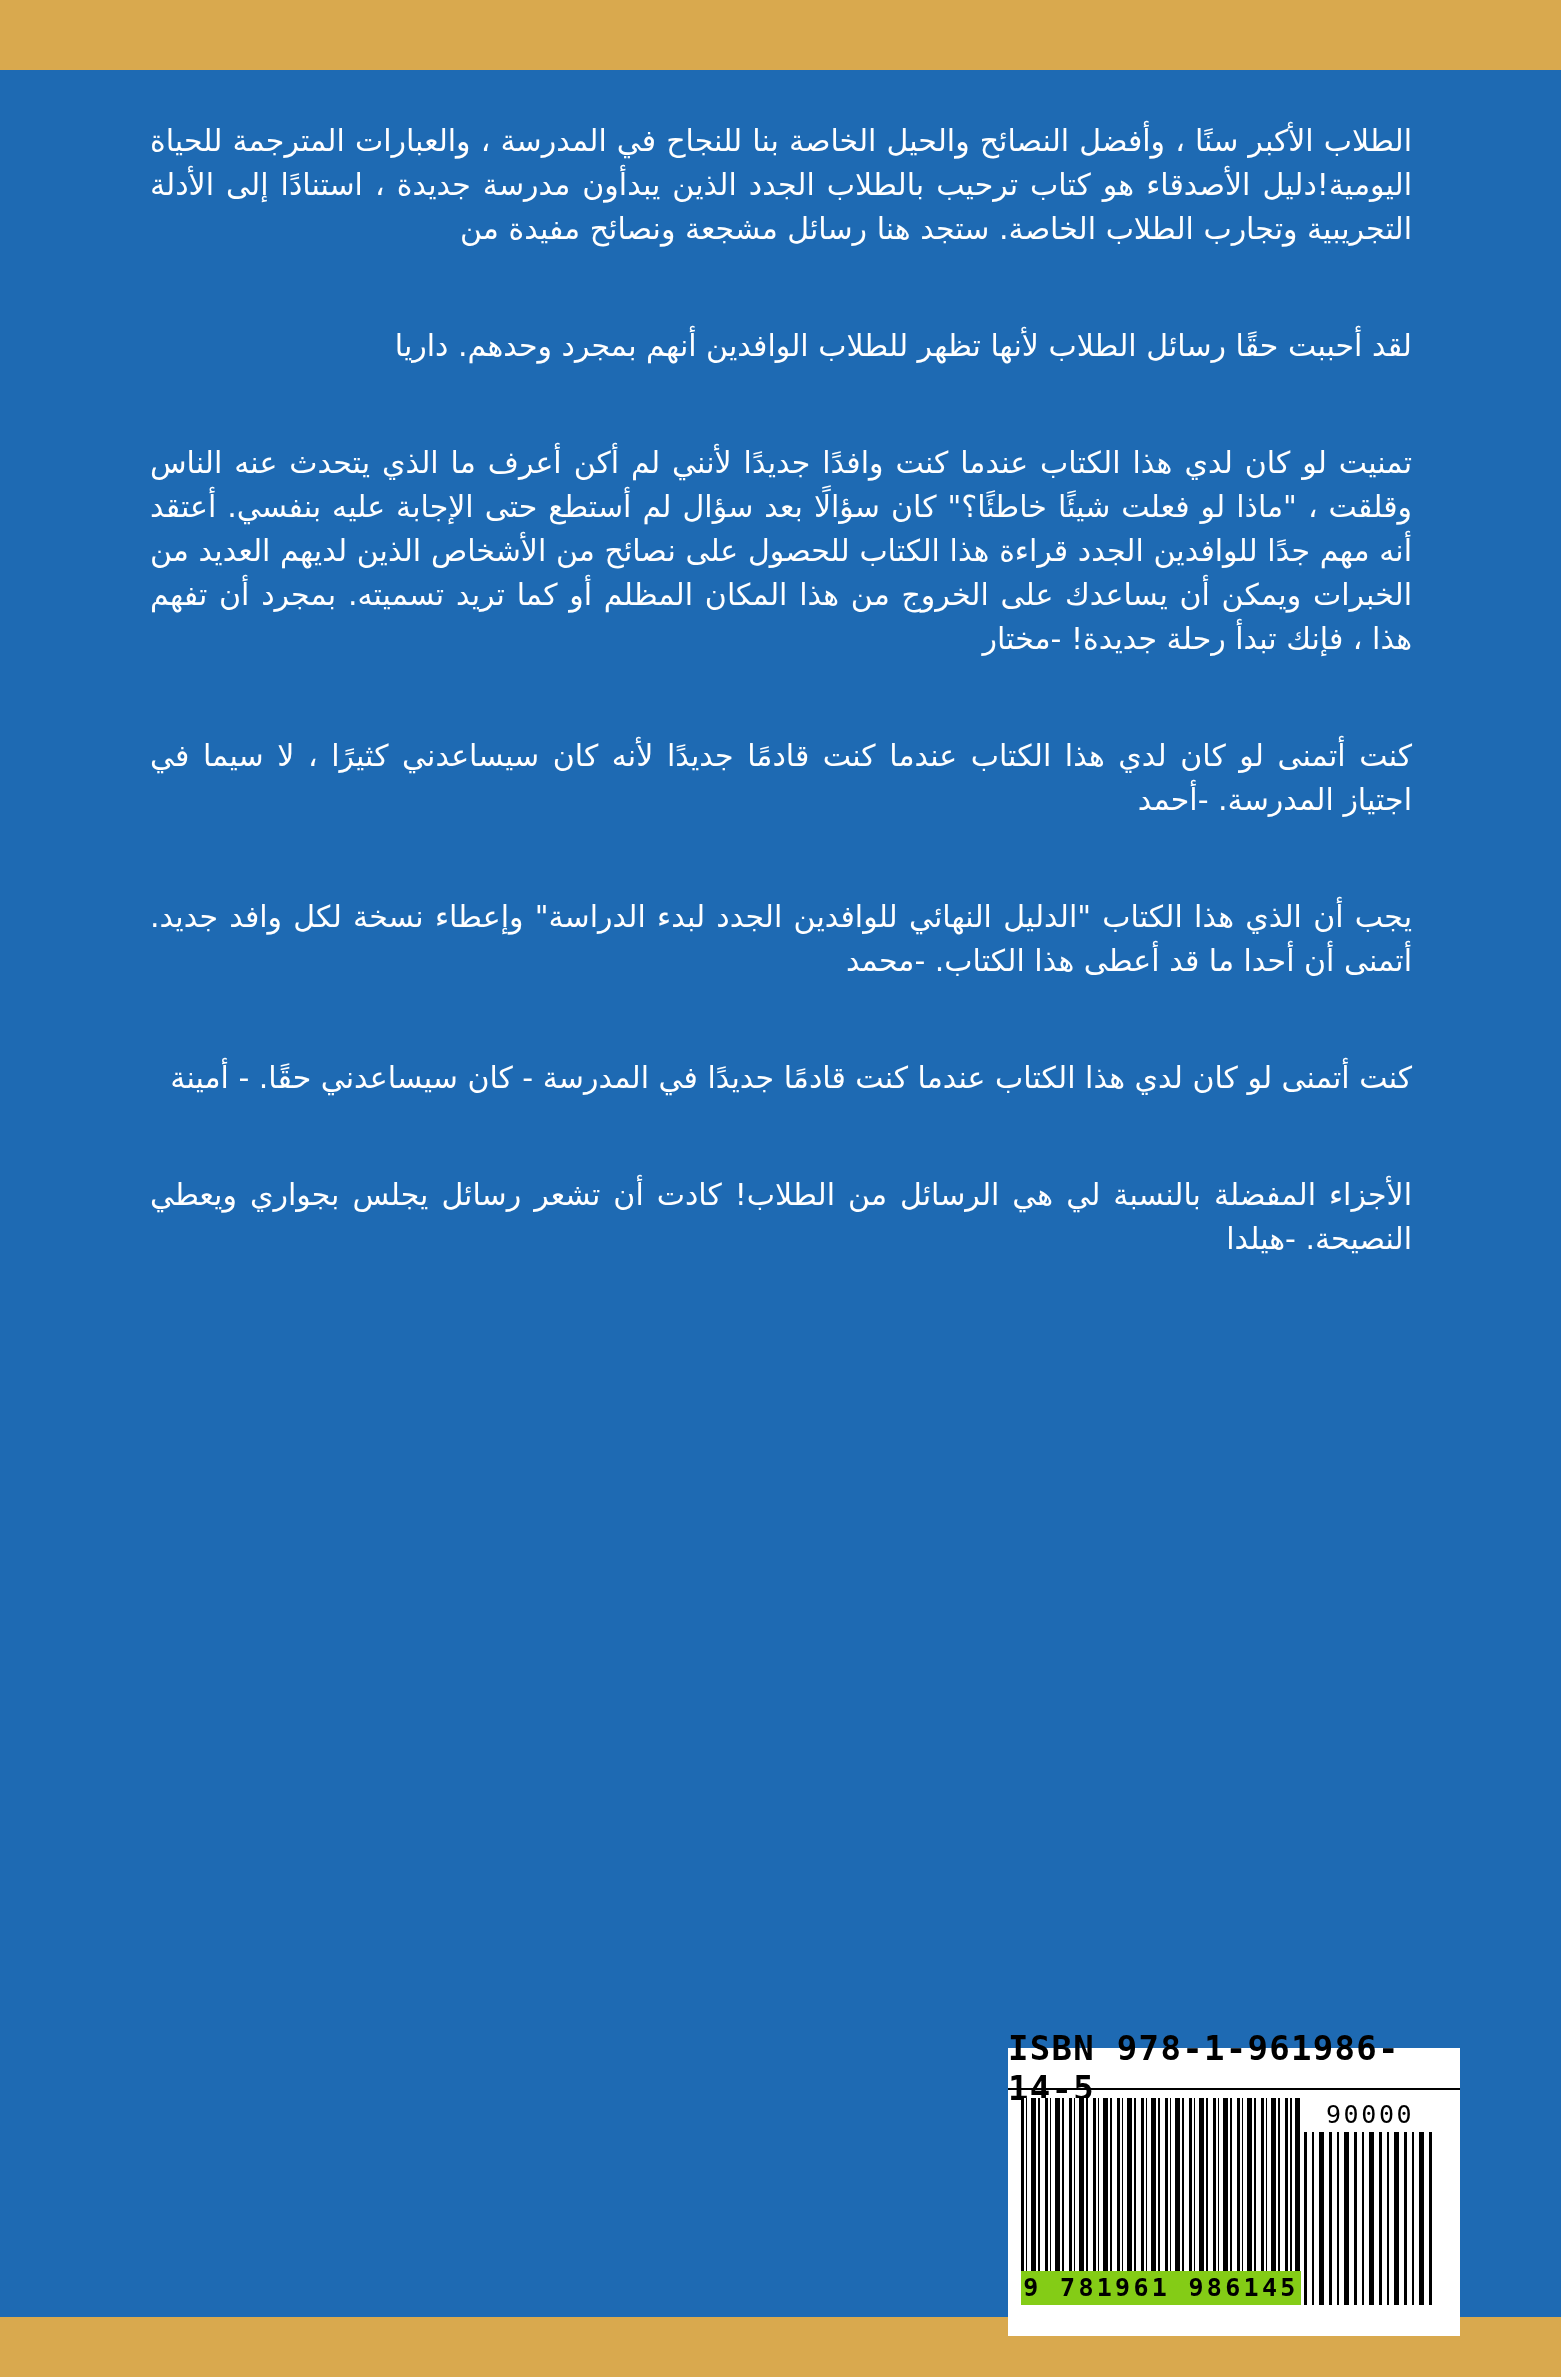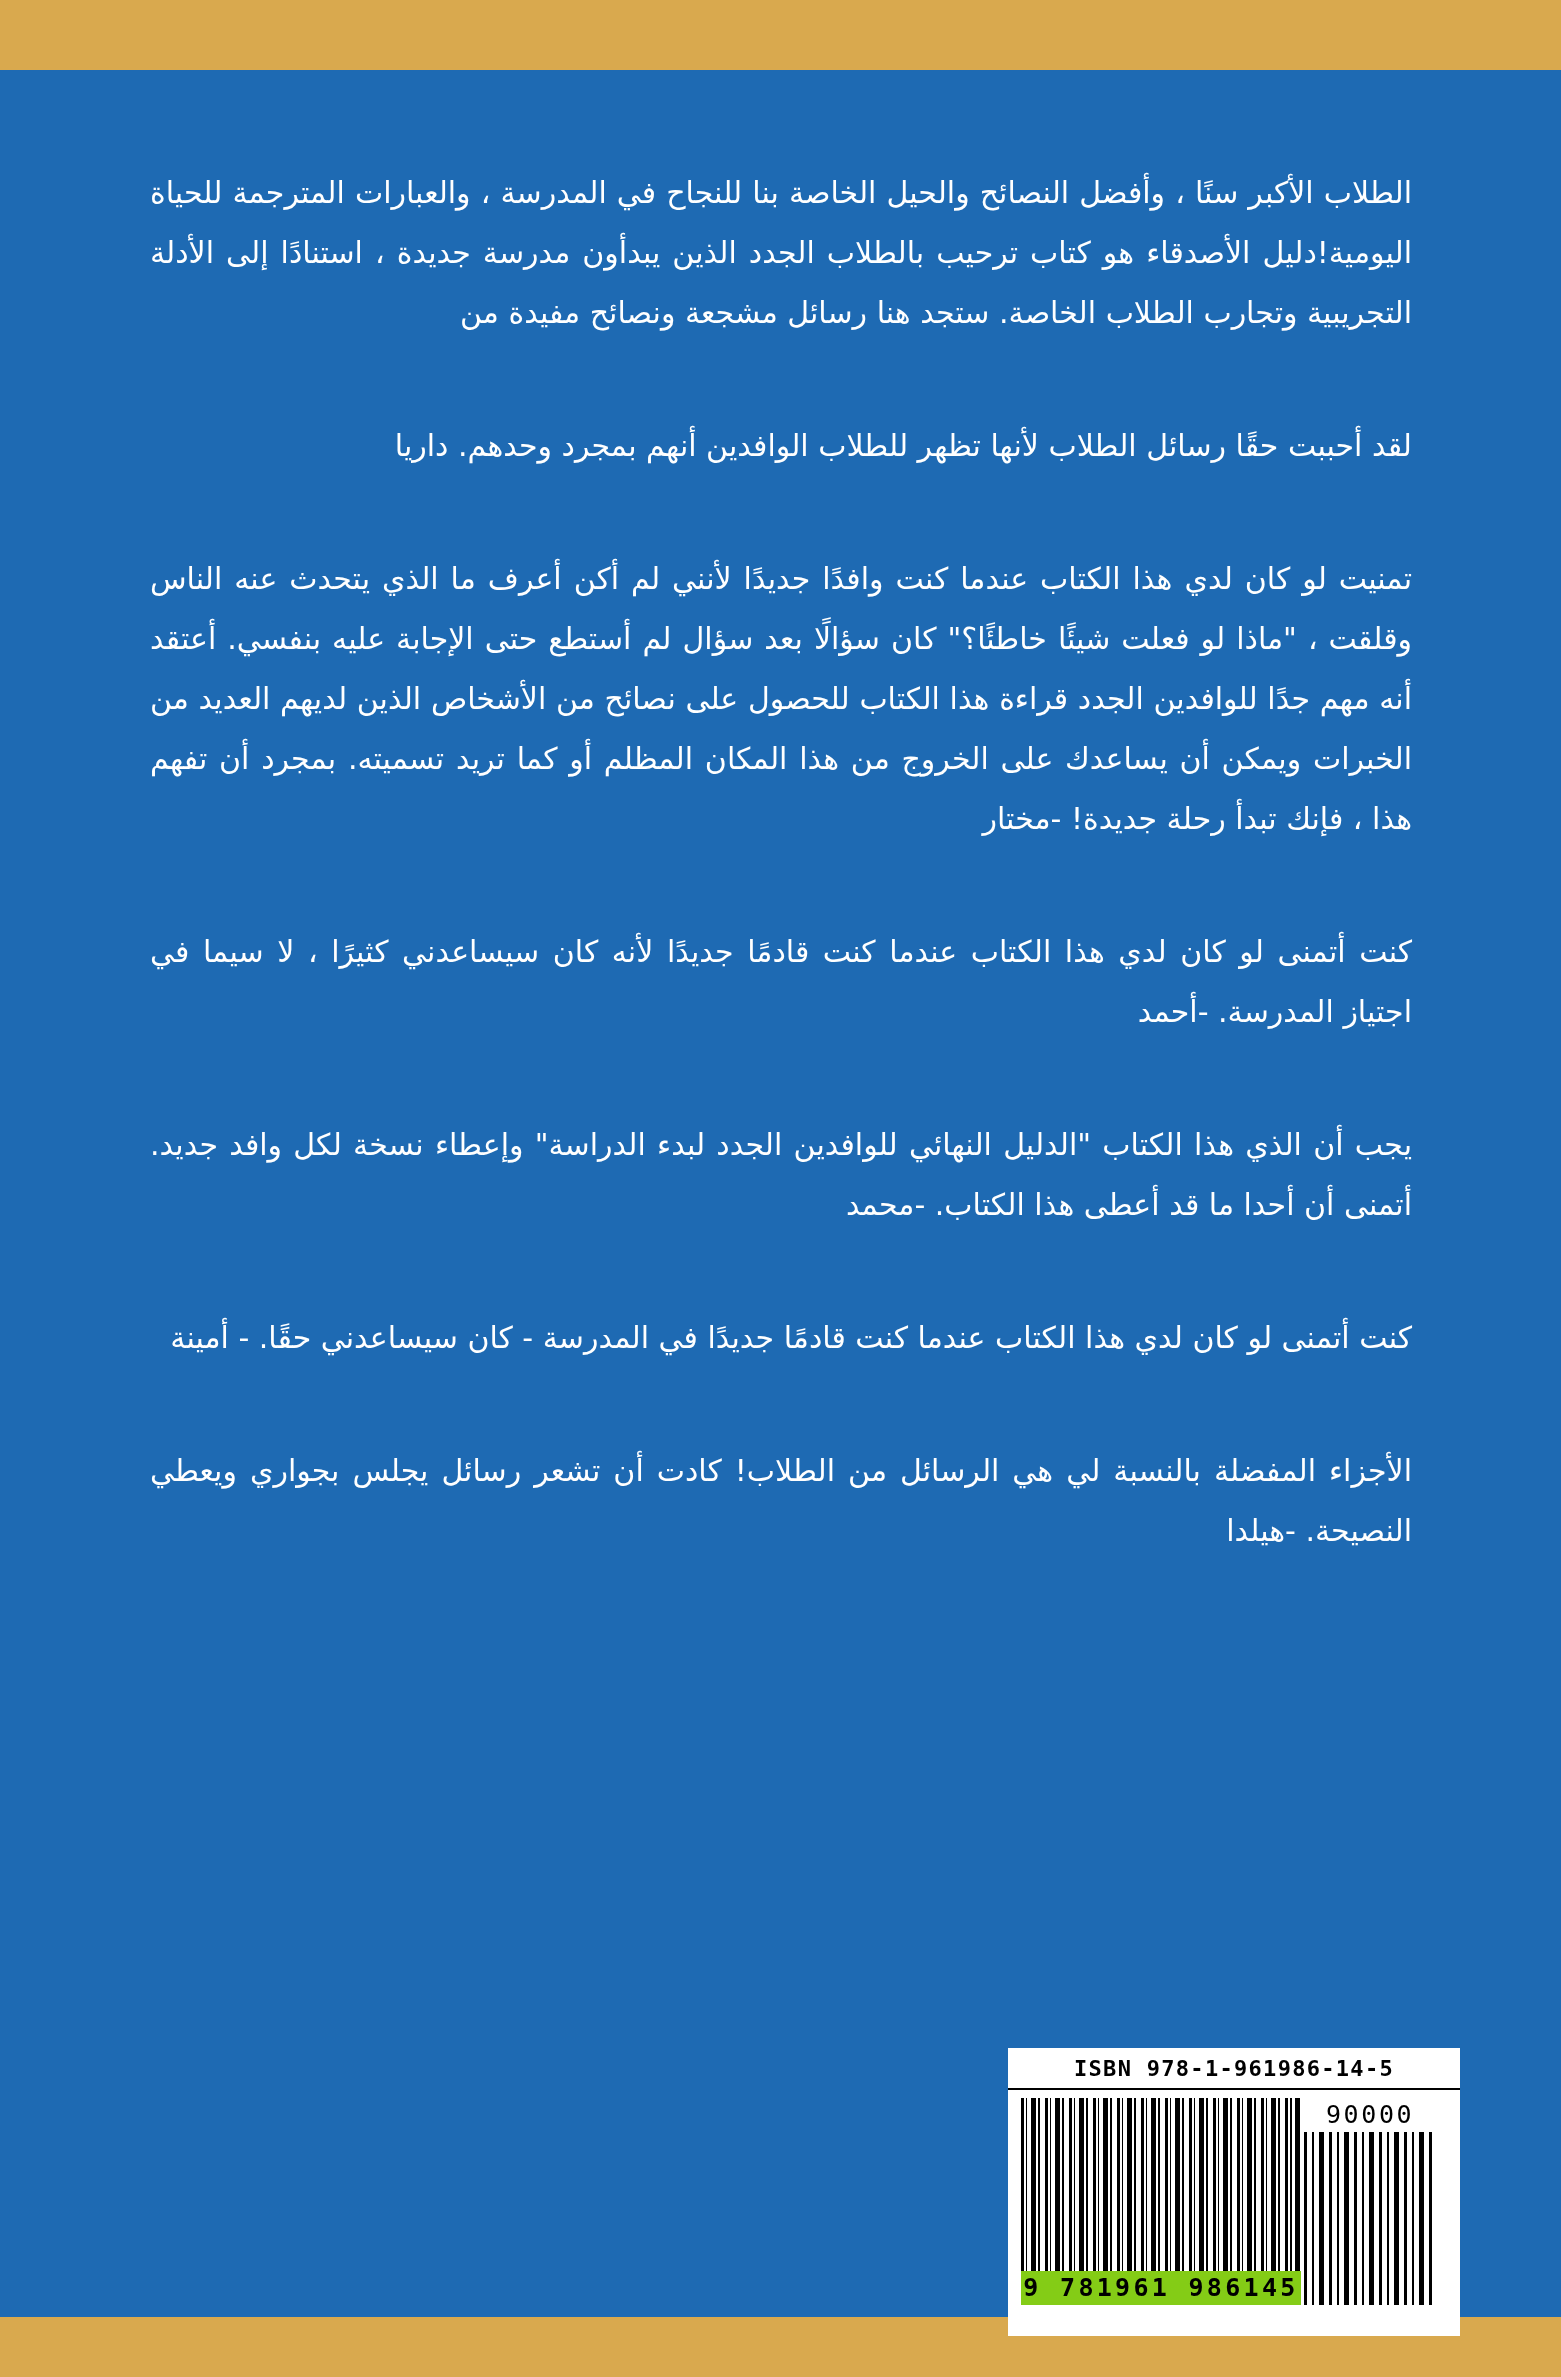--- a/index.html
+++ b/index.html
@@ -23,24 +23,23 @@
     background: #1e6ab3;
   }
   .text-block {
     position: absolute;
     left: 150px;
     top: 49px;
     width: 1262px;
     direction: rtl;
     color: #ffffff;
     font-size: 30px;
-    line-height: 60px;
+    line-height: 44px;
     text-align: justify;
     text-align-last: right;
-    margin-top: 44px;
   }
   .para {
     margin: 0 0 73px 0;
   }
   .para-tight {
     margin: 0;
   }
   
   .barcode-block {
     position: absolute;
@@ -51,21 +50,21 @@
     background: #ffffff;
     color: #000000;
     box-sizing: border-box;
   }
   .isbn-line {
     height: 42px;
     display: flex;
     align-items: center;
     justify-content: center;
     font-family: "DejaVu Sans Mono", monospace;
-    font-size: 22px;
+    font-size: 34px;
     font-weight: bold;
     letter-spacing: 1.3px;
     border-bottom: 2px solid #000;
     box-sizing: border-box;
   }
   .barcode-body {
     display: flex;
     padding: 7.8px 13px 0 13px;
     box-sizing: border-box;
   }

